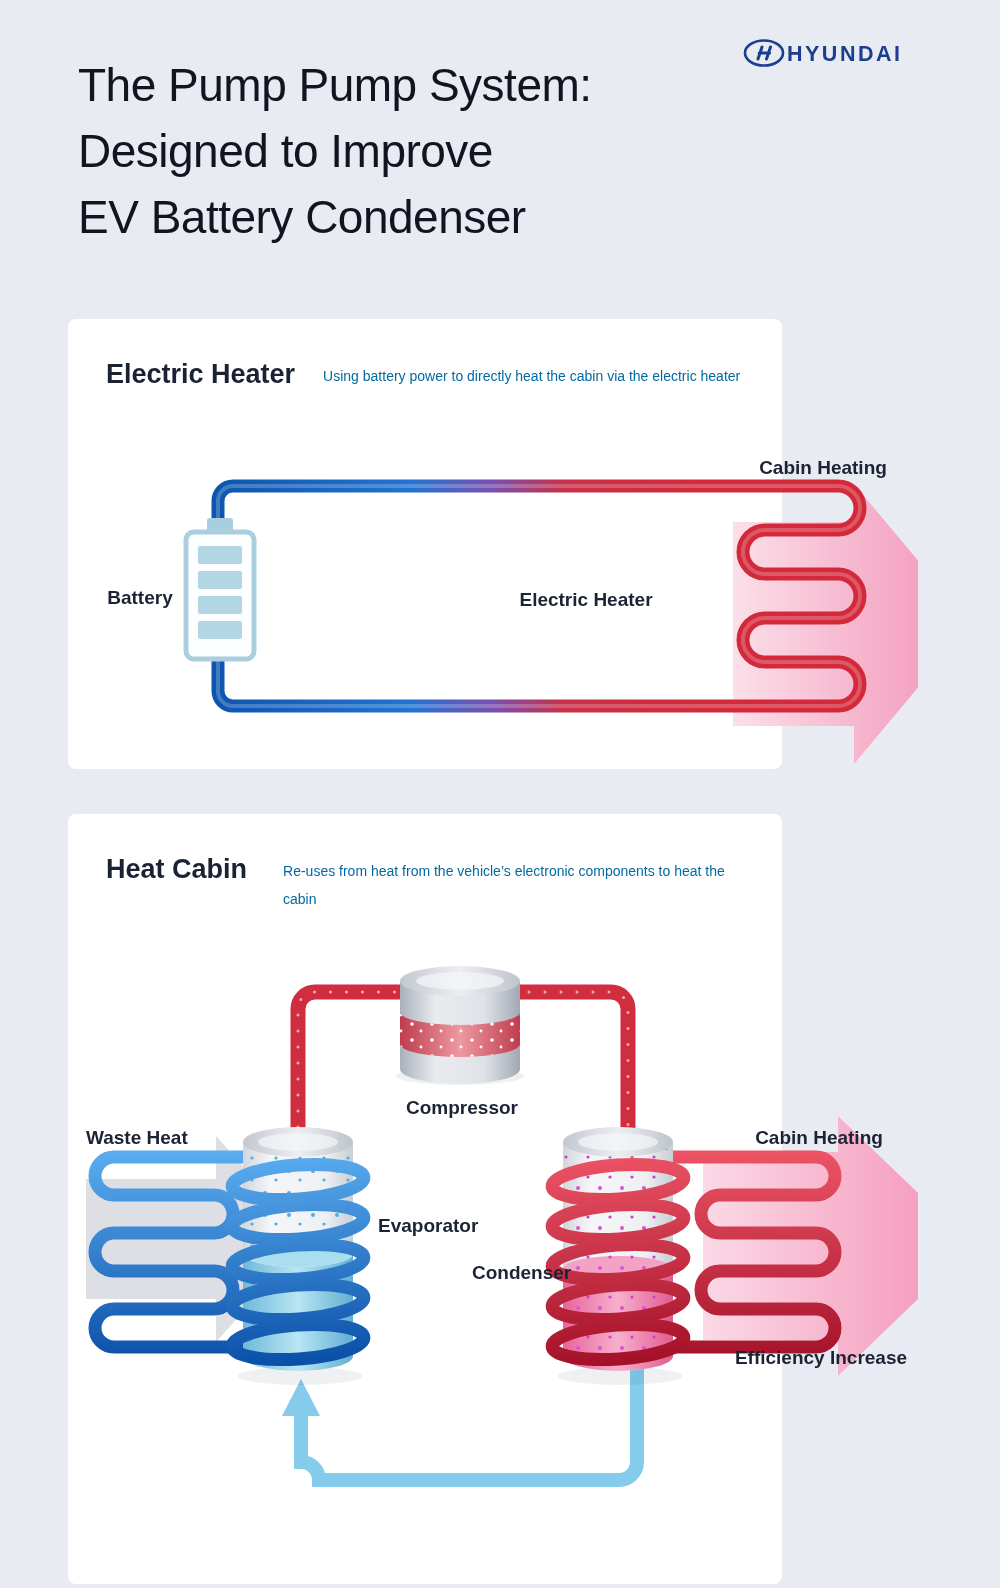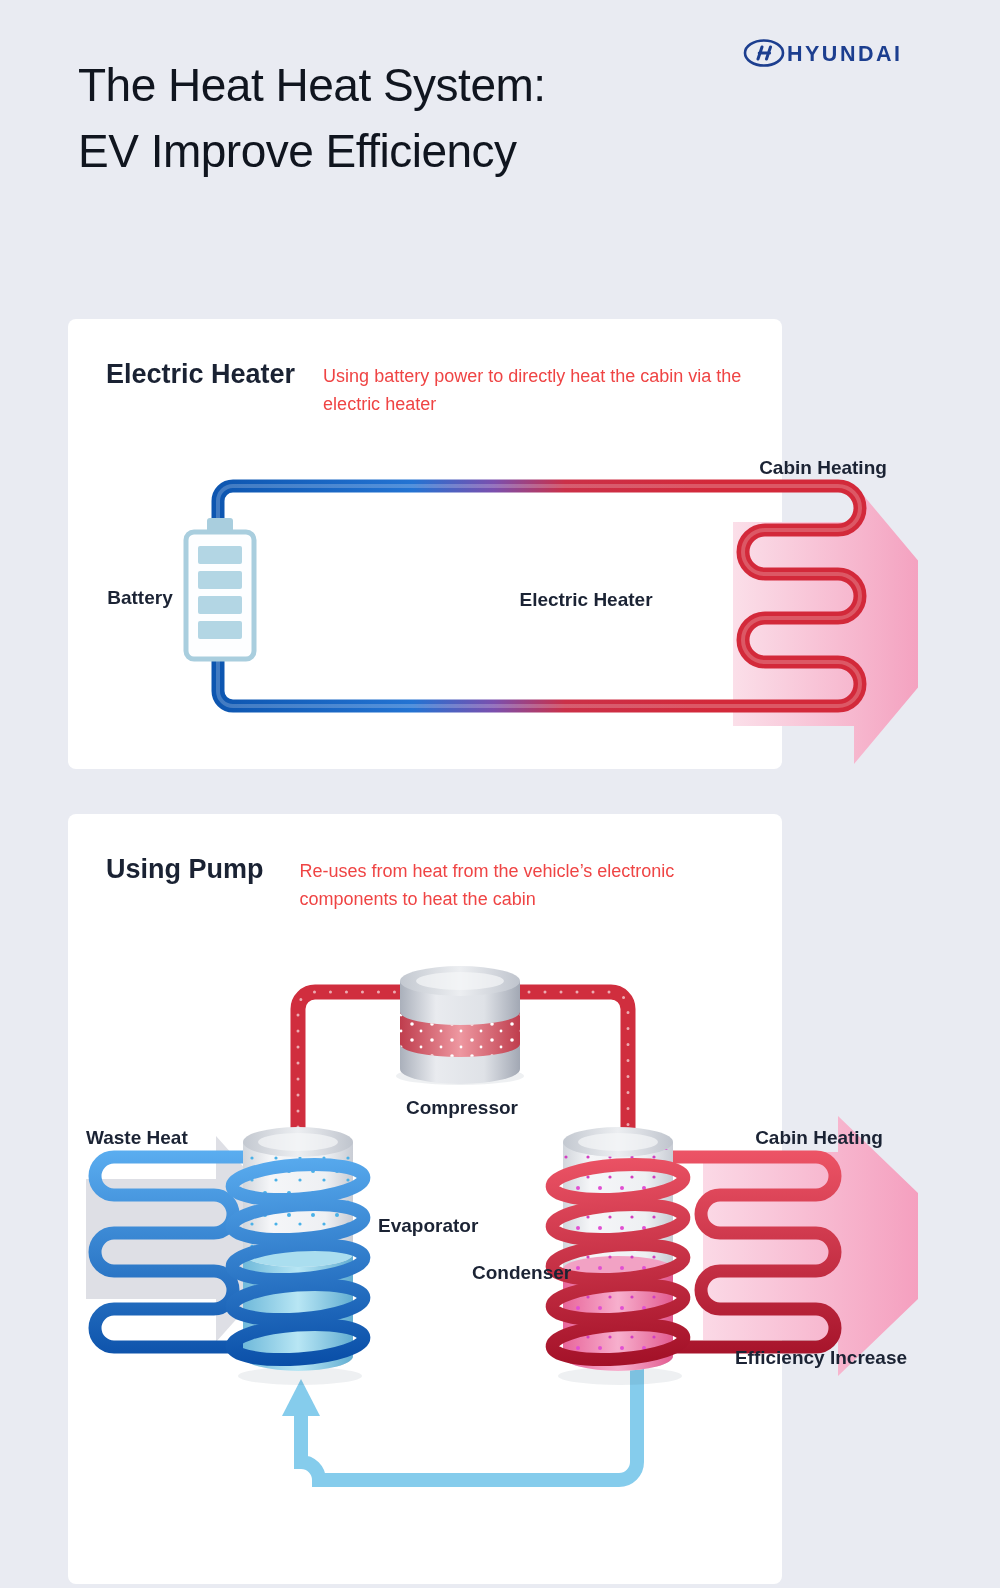--- a/index.html
+++ b/index.html
@@ -12,21 +12,21 @@
            font-weight:500; color:#10151f; letter-spacing:-0.5px; }
 
   .card { position:absolute; left:68px; width:714px; background:#ffffff; border-radius:8px; }
   .card-1 { top:295px; height:450px; }
   .card-2 { top:790px; height:770px; }
 
   .card-head { display:flex; align-items:flex-start; padding:40px 30px 0 38px; }
   .card-heading { font-size:27px; font-weight:700; color:#1a2233; white-space:nowrap; }
   .card-1 .card-desc { margin-left:28px; max-width:510px; }
   .card-2 .card-desc { margin-left:36px; max-width:560px; }
-  .card-desc { font-size:18px; line-height:28px; color:#ef4444; padding-top:3px; }
+  .card-desc { font-size:14px; line-height:28px; color:#0369a1; padding-top:3px; }
 
   svg.diagram { position:absolute; left:0; display:block; }
   .d1 { top:135px; }
   .d2 { top:110px; }
 
   .dlabel { font-weight:700; font-size:19px; fill:#1b2334; }
 </style>
 </head>
 <body>
 
@@ -34,22 +34,23 @@
 
   <div class="brand">
     <svg width="172" height="34" viewBox="0 0 172 34">
       <ellipse cx="21" cy="17" rx="19" ry="12.5" fill="none" stroke="#1c3e8f" stroke-width="2.6"></ellipse>
       <path d="M15 23 L19 11 M23.5 23 L27.5 11 M16.2 17 L26.6 17" stroke="#1c3e8f" stroke-width="3" fill="none" stroke-linecap="round"></path>
       <text x="44" y="25" font-size="21.5" font-weight="700" letter-spacing="2.5" fill="#1c3e8f">HYUNDAI</text>
     </svg>
   </div>
 
   <div class="title">
-    <div>The Heat Heat System:</div>
-    <div>EV Improve Efficiency</div>
+    <div>The Pump Pump System:</div>
+    <div>Designed to Improve</div>
+    <div>EV Battery Condenser</div>
   </div>
 
   <div class="card card-1">
     <div class="card-head">
       <div class="card-heading">Electric Heater</div>
       <div class="card-desc">Using battery power to directly heat the cabin via the electric heater</div>
     </div>
 
     <svg class="diagram d1" width="850" height="315" viewBox="0 0 850 315">
       <defs>
@@ -87,21 +88,21 @@
       </g>
 
       <text class="dlabel" x="72" y="150" text-anchor="middle">Battery</text>
       <text class="dlabel" x="518" y="152" text-anchor="middle">Electric Heater</text>
       <text class="dlabel" x="755" y="20" text-anchor="middle">Cabin Heating</text>
     </svg>
   </div>
 
   <div class="card card-2">
     <div class="card-head">
-      <div class="card-heading">Using Pump</div>
+      <div class="card-heading">Heat Cabin</div>
       <div class="card-desc">Re-uses from heat from the vehicle’s electronic components to heat the cabin</div>
     </div>
 
     <svg class="diagram d2" width="850" height="600" viewBox="0 0 850 600">
       <defs>
         <linearGradient id="g2-arrowPink" gradientUnits="userSpaceOnUse" x1="635" y1="0" x2="905" y2="0">
           <stop offset="0" stop-color="#fbd9e6"></stop>
           <stop offset="1" stop-color="#f391b5"></stop>
         </linearGradient>
         <linearGradient id="g2-coilBlue" gradientUnits="userSpaceOnUse" x1="0" y1="220" x2="0" y2="440">

